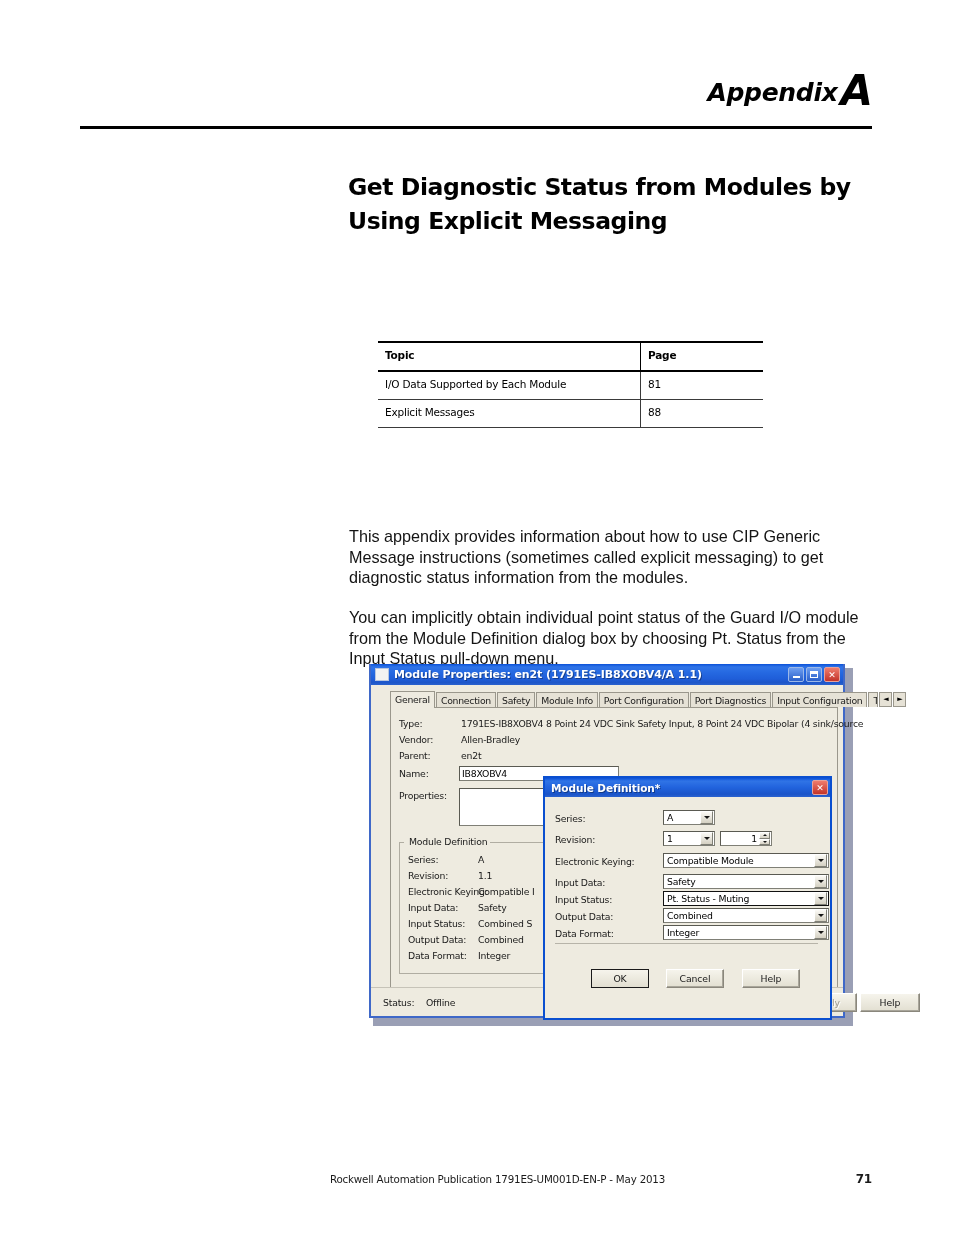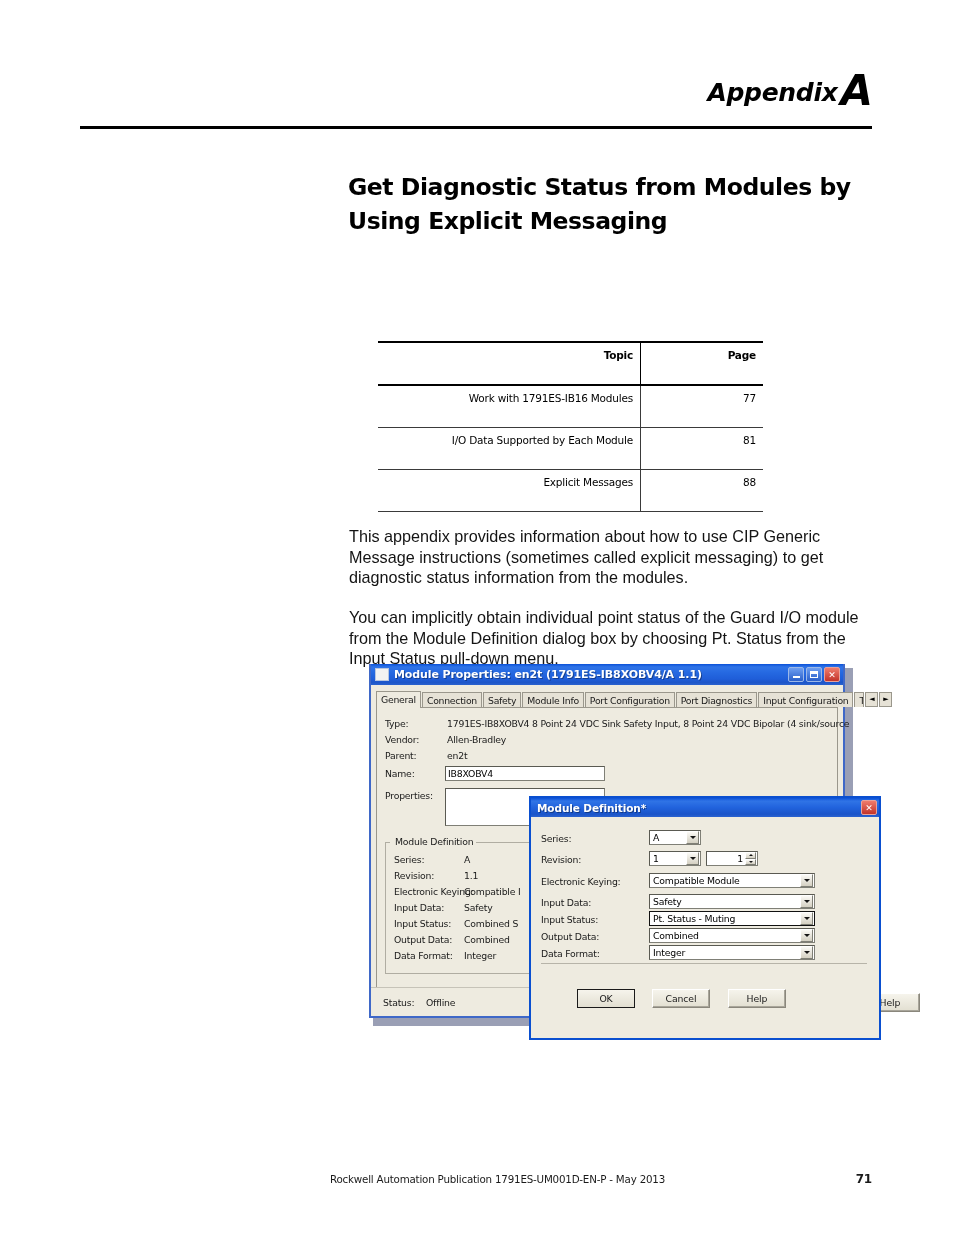--- a/index.html
+++ b/index.html
@@ -67,22 +67,22 @@
     position: absolute;
     left: 378px;
     top: 341px;
     width: 385px;
     border-collapse: collapse;
     font-family: "DejaVu Sans", sans-serif;
     font-size: 10.5px;
     letter-spacing: -0.2px;
   }
   .topic-table th, .topic-table td {
-    text-align: right;
-    padding: 5px 7px 22px 7px;
+    text-align: left;
+    padding: 5px 7px 8px 7px;
     vertical-align: middle;
     height: 14px;
   }
   .topic-table thead th {
     font-weight: bold;
     border-top: 2.2px solid #000;
     border-bottom: 2.2px solid #000;
   }
   .topic-table tbody td {
     border-bottom: 1px solid #3a3a3a;
@@ -174,21 +174,21 @@
   .win-btn.min { background: linear-gradient(to bottom,#6e9ef0,#2a5fc9); }
   .win-btn.max { background: linear-gradient(to bottom,#6e9ef0,#2a5fc9); }
   .win-btn.close { background: linear-gradient(to bottom,#ef7c6c,#c2332a); border-color:#e8a29a; }
   .win-btn .minglyph { display:block; width:7px; height:2px; background:#fff; margin-top:5px; }
   .win-btn .maxglyph { display:block; width:8px; height:7px; border:1.5px solid #fff; border-top-width:3px; box-sizing:border-box; }
 
   .win-body {
     position: relative;
     height: 331px;
     background: #eeebe0;
-    padding: 4px 5px 0 5px;
+    padding: 4px 5px 0 19px;
     box-sizing: border-box;
   }
 
   
   .tabstrip {
     position: relative;
     height: 18px;
     display: flex;
     align-items: flex-end;
     border-bottom: 1px solid #9a978c;
@@ -288,22 +288,22 @@
     font-size: 9.3px;
     color: #1a1a1a;
     letter-spacing: -0.2px;
     white-space: nowrap;
   }
 
   
   .modal {
     position: absolute;
     left: 152px;
-    top: 88px;
-    width: 352px;
+    top: 68px;
+    width: 289px;
     height: 244px;
     border: 2px solid #0a4fd0;
     background: #eeebe0;
     box-sizing: border-box;
     z-index: 10;
   }
   .modal-title {
     height: 19px;
     background: linear-gradient(to bottom, #0a51d8 0%, #3074e6 16%, #2163dd 50%, #1a54c9 85%, #2a62cf 100%);
     display: flex;
@@ -457,24 +457,20 @@
 <div class="page-title">Get Diagnostic Status from Modules by Using Explicit Messaging</div>
 
 <table class="topic-table">
   <thead>
     <tr>
       <th class="col-topic">Topic</th>
       <th>Page</th>
     </tr>
   </thead>
   <tbody>
-    <tr>
-      <td class="col-topic">Work with 1791ES-IB16 Modules</td>
-      <td>77</td>
-    </tr>
     <tr>
       <td class="col-topic">I/O Data Supported by Each Module</td>
       <td>81</td>
     </tr>
     <tr>
       <td class="col-topic">Explicit Messages</td>
       <td>88</td>
     </tr>
   </tbody>
 </table>

